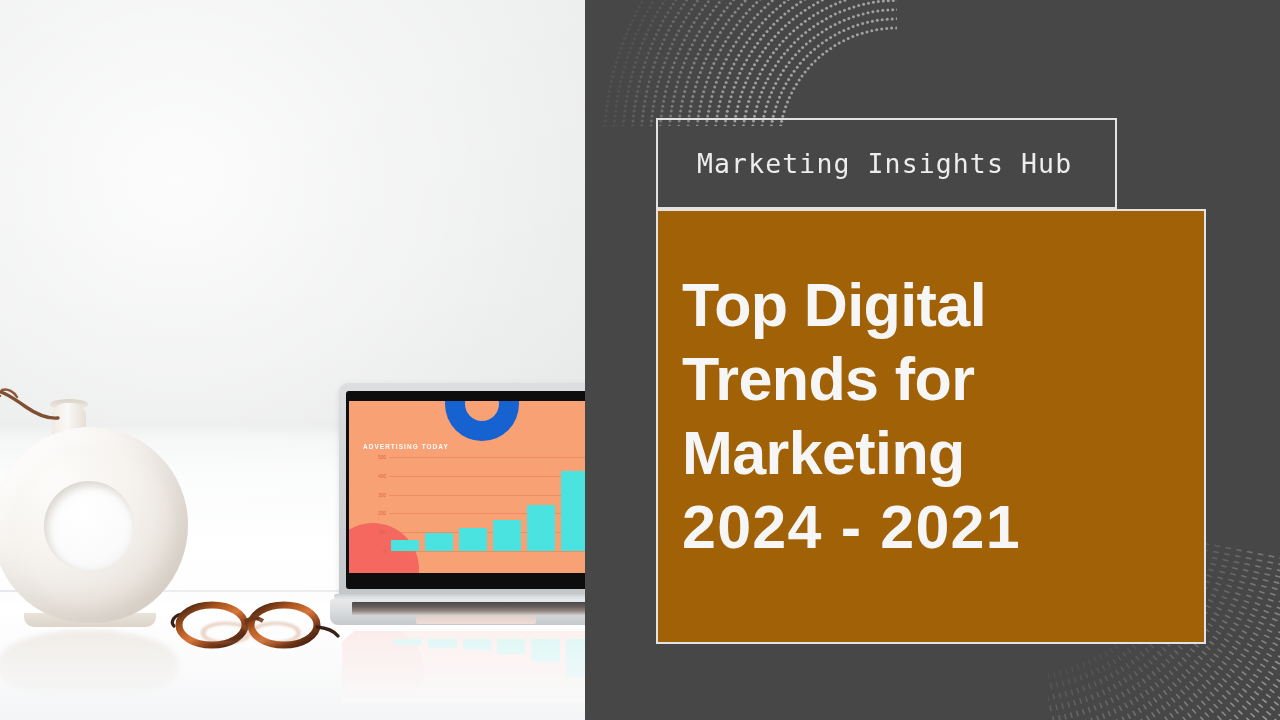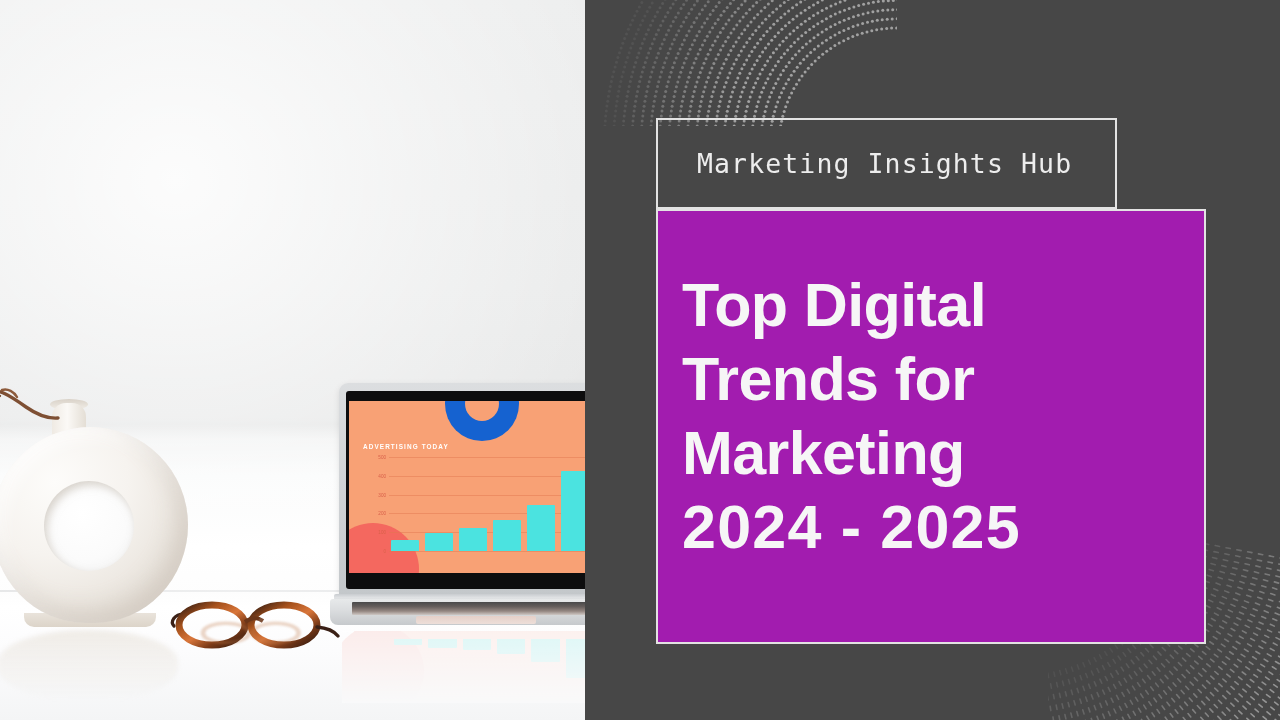--- a/index.html
+++ b/index.html
@@ -227,21 +227,21 @@
     border: 2px solid #e3e3e3;
   }
   .frame-header {
     left: 71px; top: 118px;
     width: 461px; height: 91px;
     display: flex; align-items: center;
   }
   .frame-title {
     left: 71px; top: 209px;
     width: 550px; height: 435px;
-    background: #a21caf;
+    background: #a16207;
   }
   .eyebrow {
     margin-left: 39px;
     color: #ededed;
     font-size: 26.5px;
     font-weight: 400;
     letter-spacing: 1.1px;
     font-family: "DejaVu Sans Mono", monospace;
     white-space: nowrap;
   }
@@ -2394,18 +2394,18 @@
 
     <div class="frame frame-header">
       <div class="eyebrow">Marketing Insights Hub</div>
     </div>
 
     <div class="frame frame-title">
       <div class="headline">
         <span class="ln">Top Digital</span>
         <span class="ln">Trends for</span>
         <span class="ln">Marketing</span>
-        <span class="ln yr">2024 - 2025</span>
+        <span class="ln yr">2024 - 2021</span>
       </div>
     </div>
 
   </div>
 </div>
 
 </body></html>

